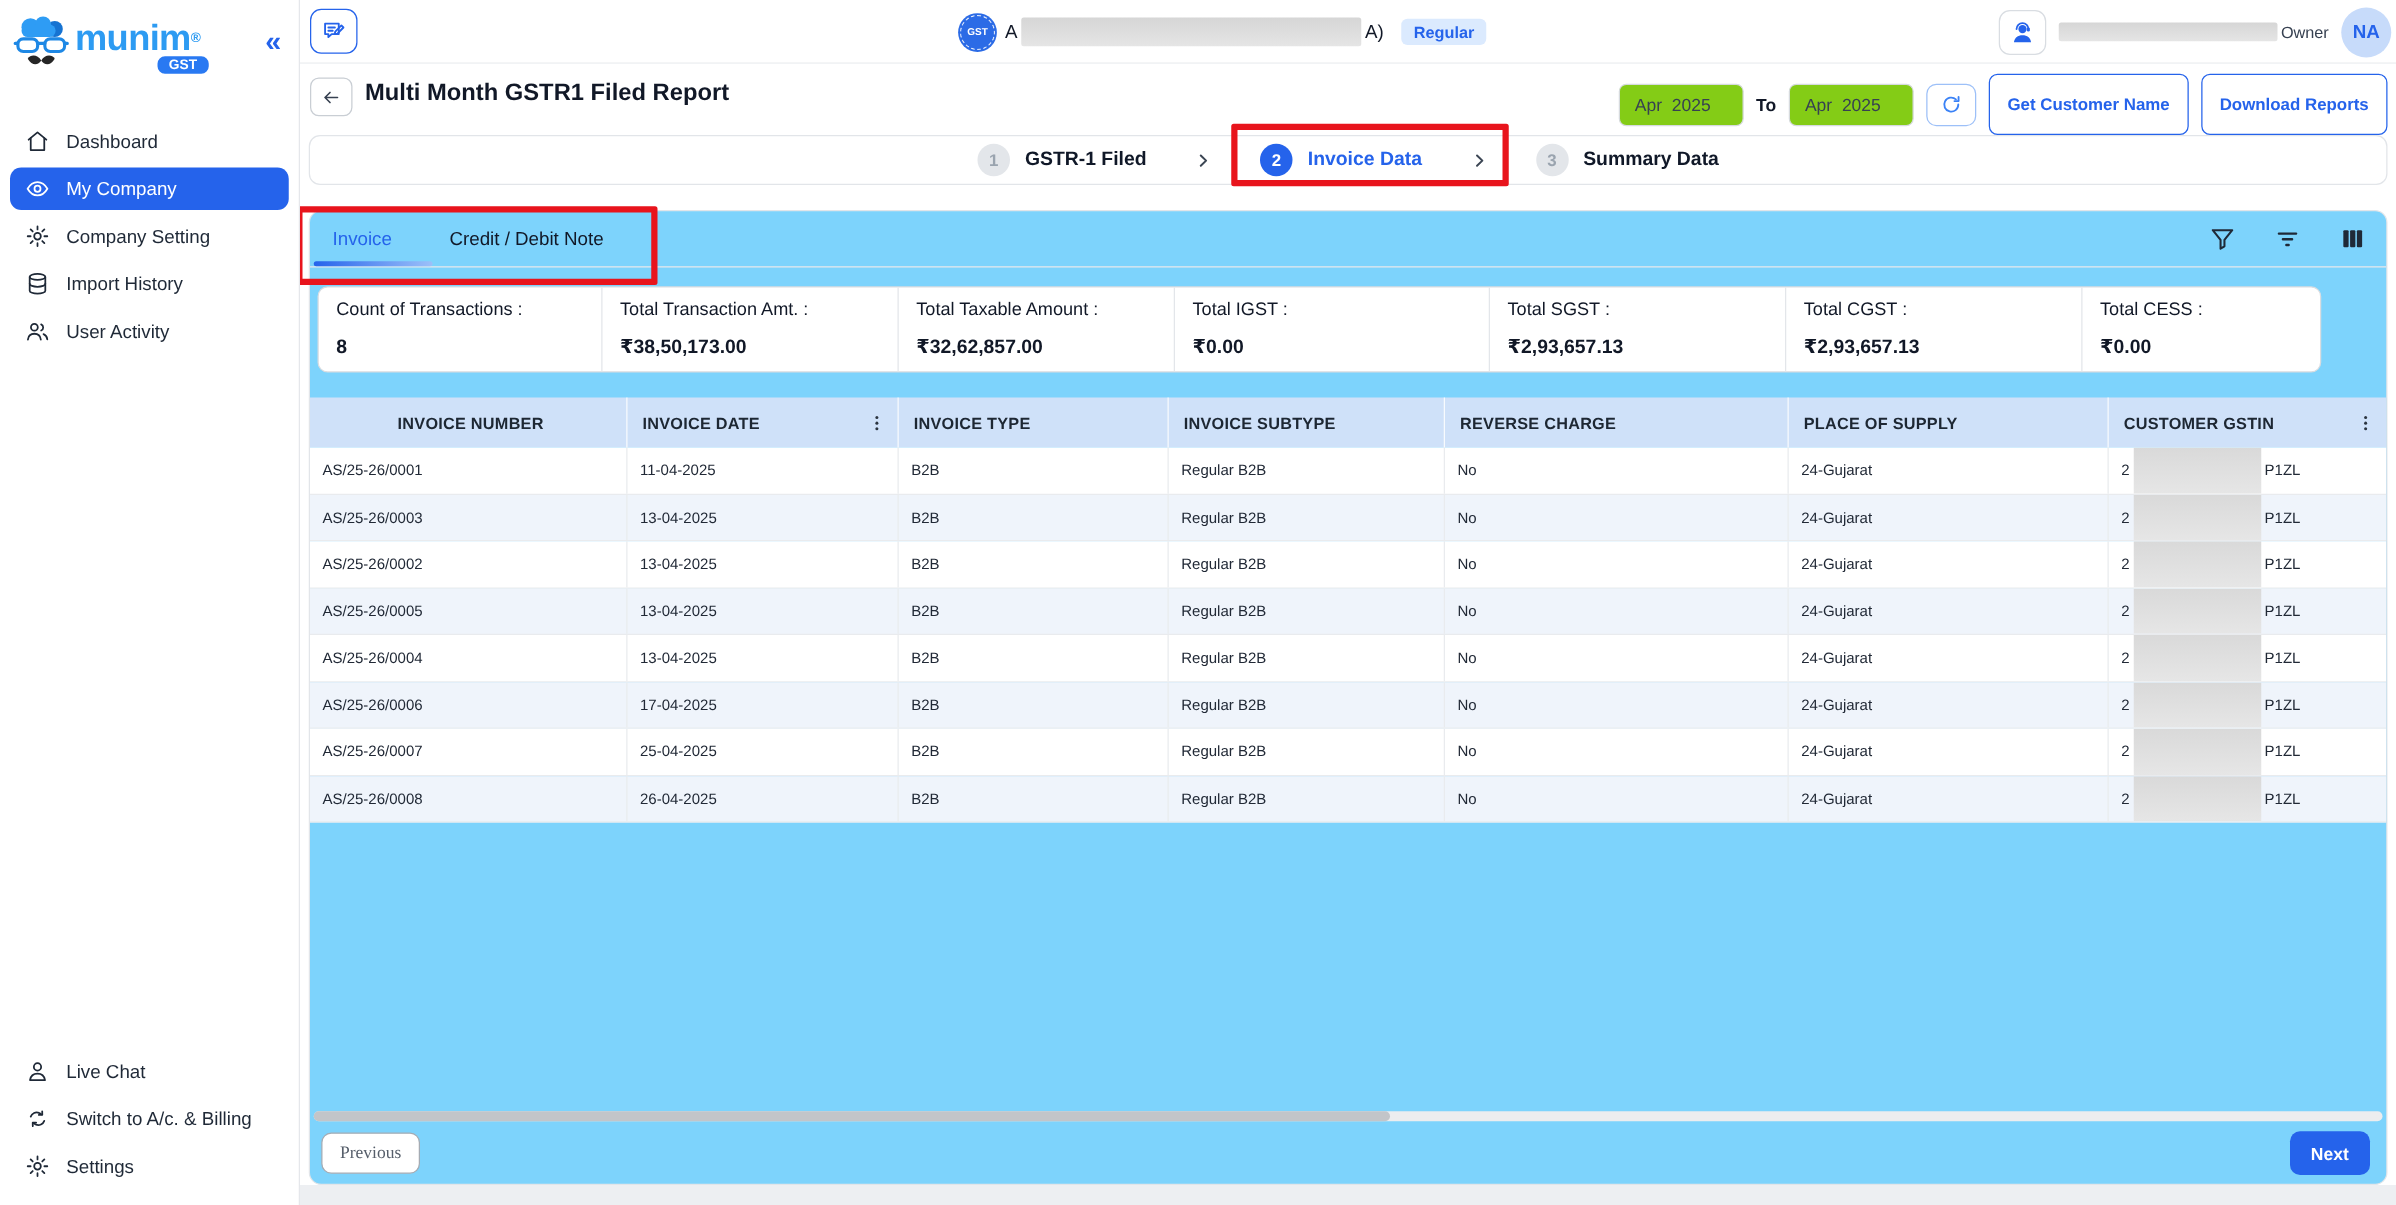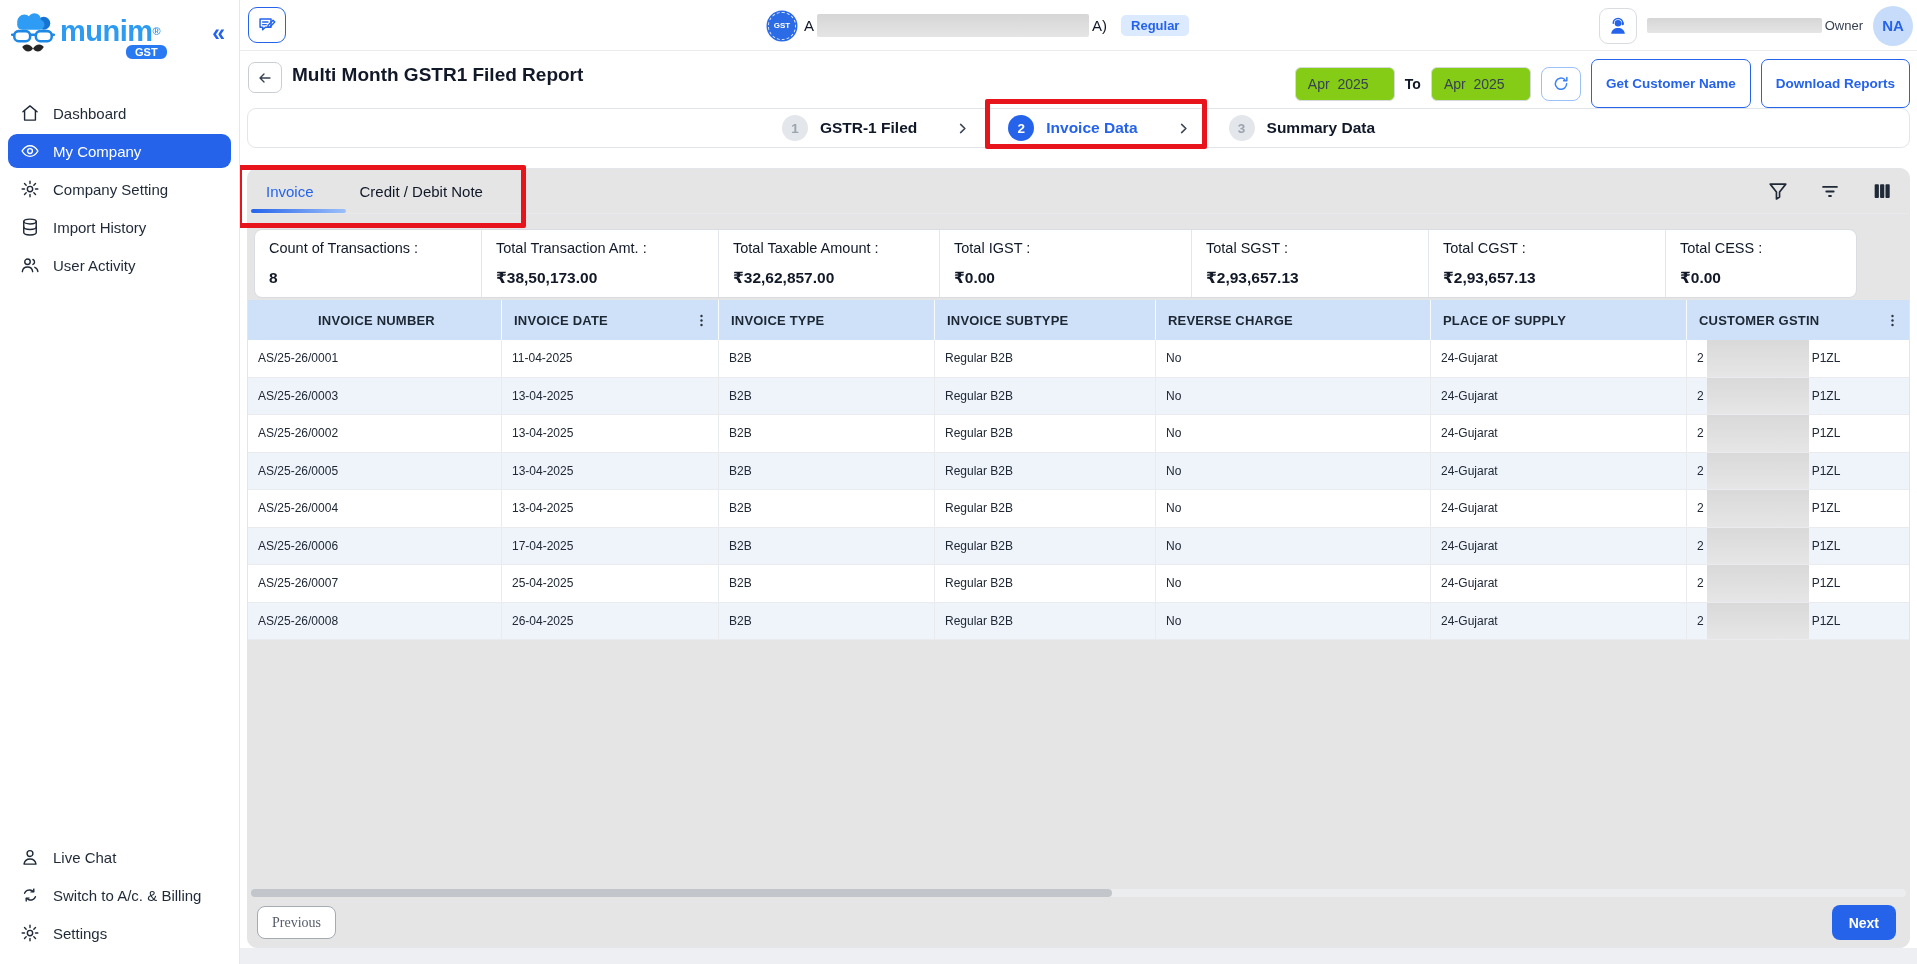--- a/index.html
+++ b/index.html
@@ -55,39 +55,39 @@
   .ob{height:49px;border:1.4px solid #2563eb;border-radius:7px;color:#2563eb;font-size:13.5px;font-weight:700;padding:0 14px;background:#fff;cursor:pointer;font-family:inherit}
   
   .band{padding:8px 7px 0;background:#fff}
   .stepper-card{height:40px;border:1px solid #e2e5e9;border-radius:9px;display:flex;align-items:center;justify-content:center;gap:38px;background:#fff}
   .step{display:flex;align-items:center;gap:12px;cursor:pointer}
   .snum{width:26px;height:26px;border-radius:50%;background:#e3e6ea;color:#9aa4af;font-size:13.5px;font-weight:700;display:grid;place-items:center}
   .slab{font-size:15.5px;font-weight:700;color:#101828}
   .step.active .snum{background:#2563eb;color:#fff}
   .step.active .slab{color:#2563eb}
   .chev{width:15px;height:15px;color:#3c4654}
-  .content-card{margin-top:20px;height:780px;border:1px solid #e2e5e9;border-radius:10px;position:relative;background:#e5e5e5;overflow:hidden}
+  .content-card{margin-top:20px;height:780px;border:1px solid #e2e5e9;border-radius:10px;position:relative;background:#7dd3fc;overflow:hidden}
   
   .tabs-row{height:45px;border-bottom:1px solid #e7e9ec;display:flex;align-items:center;position:relative}
   .tabs{display:flex;gap:46px;padding-left:18px;height:100%;align-items:center}
   .tab{font-size:15px;font-weight:500;color:#111827;cursor:pointer}
   .tab.active{color:#2563eb}
   .tab-underline{position:absolute;left:3px;bottom:0;width:95px;height:4px;border-radius:3px;background:linear-gradient(90deg,#2563eb,#9cc0f9)}
   .tab-icons{margin-left:auto;display:flex;gap:30px;padding-right:16px;color:#1f2937}
   .tab-icons .icon{width:22px;height:22px;cursor:pointer}
   
   .stats{margin:15px 0 0 6px;width:1603px;height:69px;border:1px solid #d9dce0;border-radius:8px;display:flex;background:#fff}
   .stat{padding:10px 4px 10px 14px;border-right:1px solid #e3e6ea;display:flex;flex-direction:column;justify-content:space-between}
   .stat:nth-child(1){width:227px}.stat:nth-child(2){width:237px}.stat:nth-child(3){width:221px}
   .stat:nth-child(4){width:252px}.stat:nth-child(5){width:237px}.stat:nth-child(6){width:237px}
   .stat:nth-child(7){flex:1;border-right:none}
   .stat .lab{font-size:14.5px;color:#111827}
   .stat .val{font-size:15.5px;font-weight:600;color:#111827}
   
-  .table{margin-top:2px}
+  .table{margin-top:20px}
   .grid{display:grid;grid-template-columns:254px 217px 216px 221px 275px 256px 1fr}
   .thead{height:40px;background:#cfe1f9}
   .th{display:flex;align-items:center;justify-content:space-between;padding:0 8px 0 12px;border-right:1px solid rgba(255,255,255,.85);font-size:13px;font-weight:700;color:#1d2733;letter-spacing:.2px}
   .th:first-child{justify-content:center}
   .th:last-child{border-right:none}
   .th .icon{width:17px;height:17px;color:#2b3440;cursor:pointer}
   .trow{height:37.5px;border-bottom:1px solid #e9ebee;background:#fff;cursor:pointer}
   .trow.alt{background:#eff4fb}
   .td{display:flex;align-items:center;padding-left:10px;border-right:1px solid #e9ebee;font-size:12px;color:#212936;overflow:hidden}
   .td:last-child{border-right:none}

